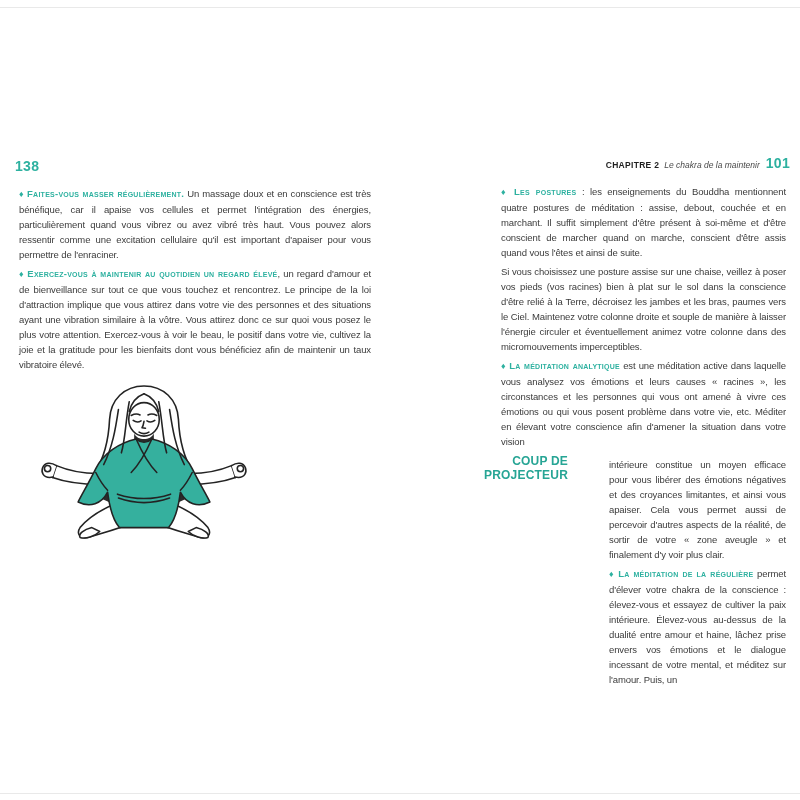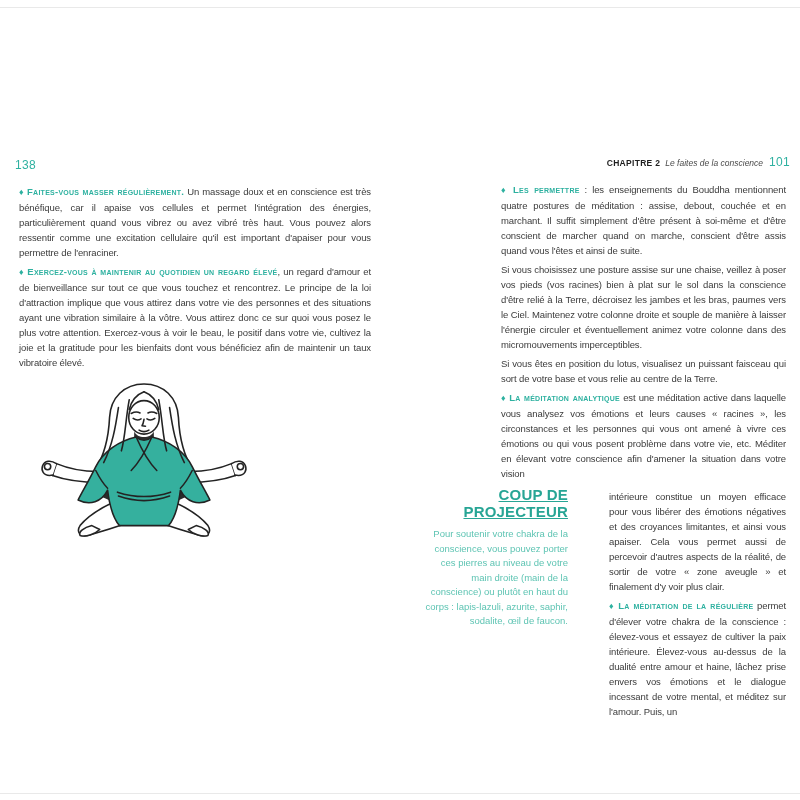--- a/index.html
+++ b/index.html
@@ -6,40 +6,40 @@
   body{
     width:800px;height:800px;background:#ffffff;position:relative;
     font-family:"Liberation Sans", sans-serif;color:#3b3b3b;overflow:hidden;
   }
   .edge{position:absolute;left:0;width:800px;height:1px;background:#e9e9e9;}
   .edge.top{top:7px;}
   .edge.bottom{top:793px;}
 
   
   .left-page{position:absolute;left:15px;top:158px;width:360px;}
-  .folio{font-size:12px;font-weight:normal;color:#2eb1a0;letter-spacing:.3px;}
+  .folio{font-size:14px;font-weight:bold;color:#2eb1a0;letter-spacing:.3px;}
   .left-page .folio{margin-bottom:12px;}
   p.bodytxt{font-size:9.5px;line-height:15px;text-align:justify;margin:4px;letter-spacing:-.1px;}
   .gap{margin-top:13px;}
   .diamond{color:#2eb1a0;font-size:9px;}
   .lead{color:#2eb1a0;font-weight:bold;font-variant:small-caps;letter-spacing:.25px;}
   .illu-wrap{margin-top:10px;margin-left:24px;width:210px;}
 
   
   .right-page{position:absolute;left:425px;top:155px;width:365px;}
   .rp-header{text-align:right;font-size:8.5px;margin-bottom:13px;white-space:nowrap;}
   .chap{font-weight:bold;color:#1f1f1f;letter-spacing:.3px;}
   .chap-title{font-style:italic;color:#4a4a4a;margin-left:5px;}
   .rp-header .folio{margin-left:6px;}
   .main-col{margin-left:72px;}
   .section-title{font-size:11px;font-weight:bold;color:#1c1c1c;margin:0 0 5px 0;}
   .tri{font-size:8.5px;margin-right:3px;}
   .wrap-row{display:flex;align-items:flex-start;}
   .spotlight{width:143px;text-align:right;margin-top:1px;flex:none;}
-  .spot-title{color:#27a595;font-weight:bold;font-size:15px;letter-spacing:.2px;margin-bottom:7px;text-decoration:underline;}
+  .spot-title{color:#27a595;font-weight:bold;font-size:12px;letter-spacing:.2px;margin-bottom:7px;}
   .spot-body{color:#5ec4b3;font-size:9.5px;line-height:14.5px;}
   .narrow{width:185px;margin-left:37px;flex:none;}
 </style>
 </head>
 <body>
 
 <div class="edge top"></div>
 <div class="edge bottom"></div>
 
 <div class="left-page">
@@ -97,37 +97,35 @@
         <path d="M90,20 C86,42 86,58 82,72"></path>
         <path d="M120,20 C124,42 124,58 128,72"></path>
         <path d="M131,28 C134,48 137,66 146,84"></path>
       </g>
     </svg>
   </div>
 </div>
 
 <div class="right-page">
   <div class="rp-header">
-    <span class="chap">CHAPITRE 2</span><span class="chap-title">Le faites de la conscience</span><span class="folio">101</span>
+    <span class="chap">CHAPITRE 2</span><span class="chap-title">Le chakra de la maintenir</span><span class="folio">101</span>
   </div>
 
   <div class="main-col">
 
 
-    <p class="bodytxt gap"><span class="diamond">♦</span> <span class="lead">Les permettre</span><span> : les enseignements du Bouddha mentionnent quatre postures de méditation : assise, debout, couchée et en marchant. Il suffit simplement d'être présent à soi-même et d'être conscient de marcher quand on marche, conscient d'être assis quand vous l'êtes et ainsi de suite.</span></p>
+    <p class="bodytxt gap"><span class="diamond">♦</span> <span class="lead">Les postures</span><span> : les enseignements du Bouddha mentionnent quatre postures de méditation : assise, debout, couchée et en marchant. Il suffit simplement d'être présent à soi-même et d'être conscient de marcher quand on marche, conscient d'être assis quand vous l'êtes et ainsi de suite.</span></p>
     <p class="bodytxt">Si vous choisissez une posture assise sur une chaise, veillez à poser vos pieds (vos racines) bien à plat sur le sol dans la conscience d'être relié à la Terre, décroisez les jambes et les bras, paumes vers le Ciel. Maintenez votre colonne droite et souple de manière à laisser l'énergie circuler et éventuellement animez votre colonne dans des micromouvements imperceptibles.</p>
-    <p class="bodytxt">Si vous êtes en position du lotus, visualisez un puissant faisceau qui sort de votre base et vous relie au centre de la Terre.</p>
 
 
     <p class="bodytxt gap"><span class="diamond">♦</span> <span class="lead">La méditation analytique</span><span> est une méditation active dans laquelle vous analysez vos émotions et leurs causes « racines », les circonstances et les personnes qui vous ont amené à vivre ces émotions ou qui vous posent problème dans votre vie, etc. Méditer en élevant votre conscience afin d'amener la situation dans votre vision</span></p>
   </div>
 
   <div class="wrap-row">
     <div class="spotlight">
       <div class="spot-title">COUP DE PROJECTEUR</div>
-      <div class="spot-body">Pour soutenir votre chakra de la conscience, vous pouvez porter ces pierres au niveau de votre main droite (main de la conscience) ou plutôt en haut du corps : lapis-lazuli, azurite, saphir, sodalite, œil de faucon.</div>
     </div>
     <div class="narrow">
       <p class="bodytxt">intérieure constitue un moyen efficace pour vous libérer des émotions négatives et des croyances limitantes, et ainsi vous apaiser. Cela vous permet aussi de percevoir d'autres aspects de la réalité, de sortir de votre « zone aveugle » et finalement d'y voir plus clair.</p>
       <p class="bodytxt gap"><span class="diamond">♦</span> <span class="lead">La méditation de la régulière</span><span> permet d'élever votre chakra de la conscience : élevez-vous et essayez de cultiver la paix intérieure. Élevez-vous au-dessus de la dualité entre amour et haine, lâchez prise envers vos émotions et le dialogue incessant de votre mental, et méditez sur l'amour. Puis, un</span></p>
     </div>
   </div>
 </div>
 
 </body></html>

